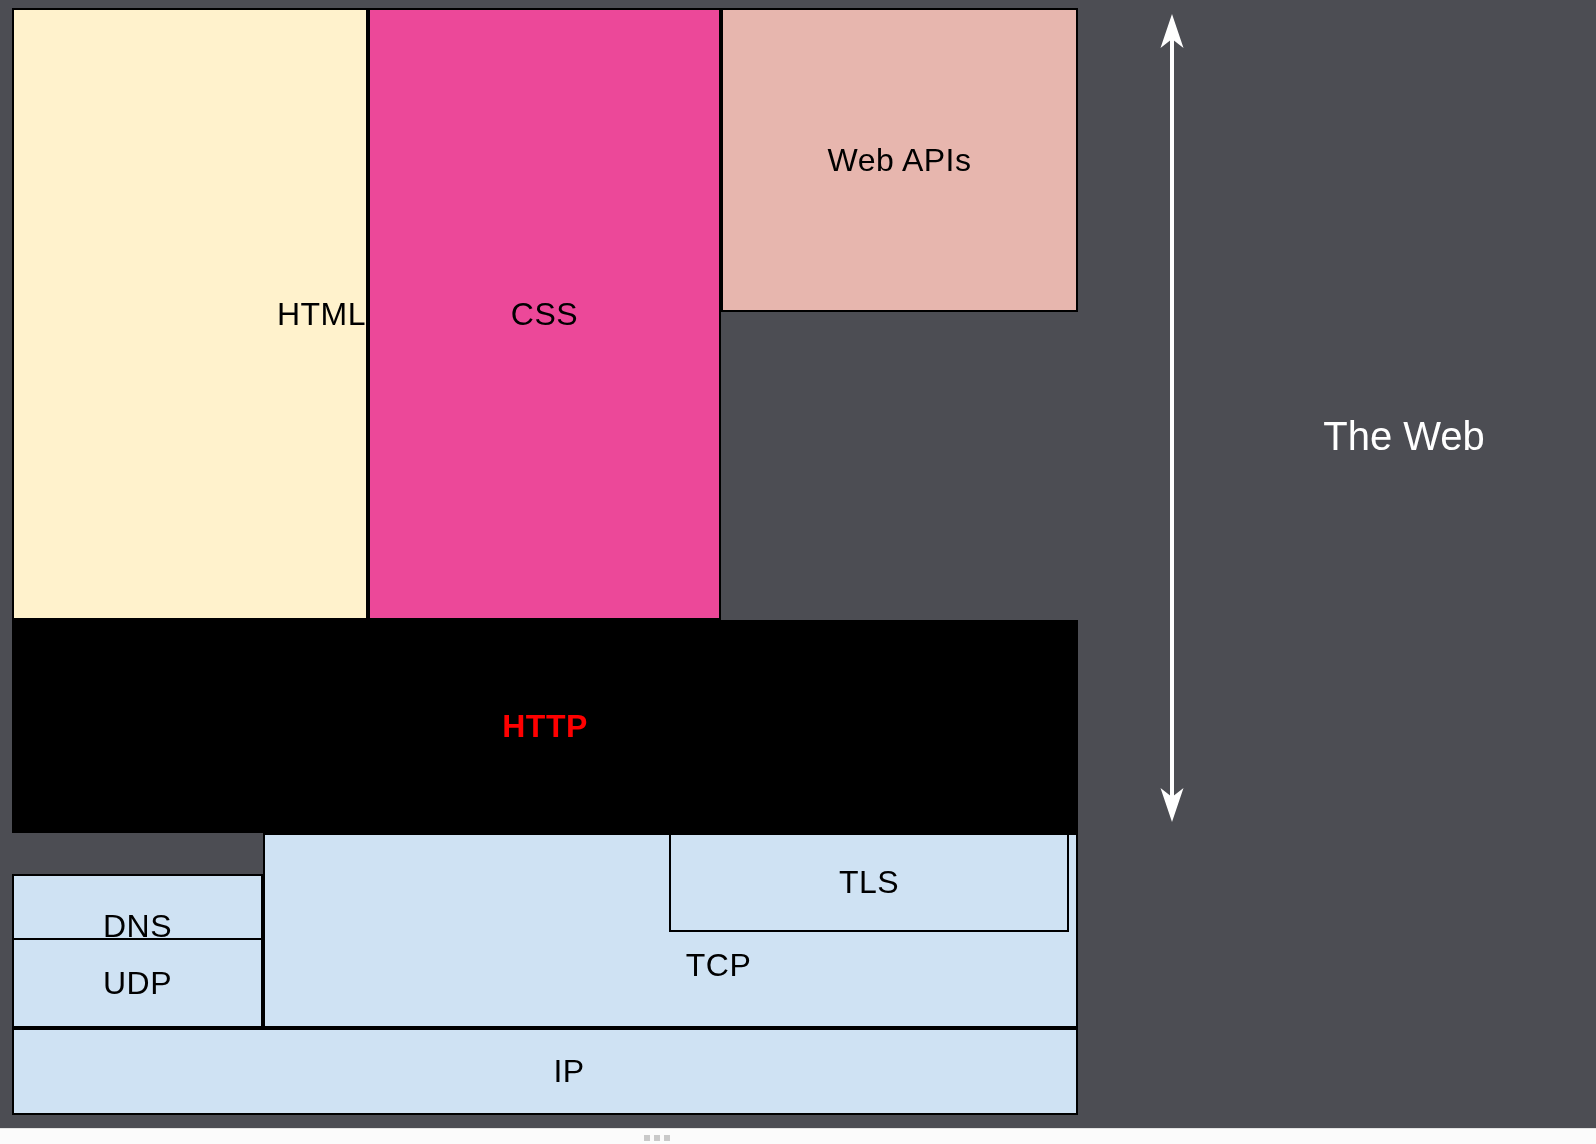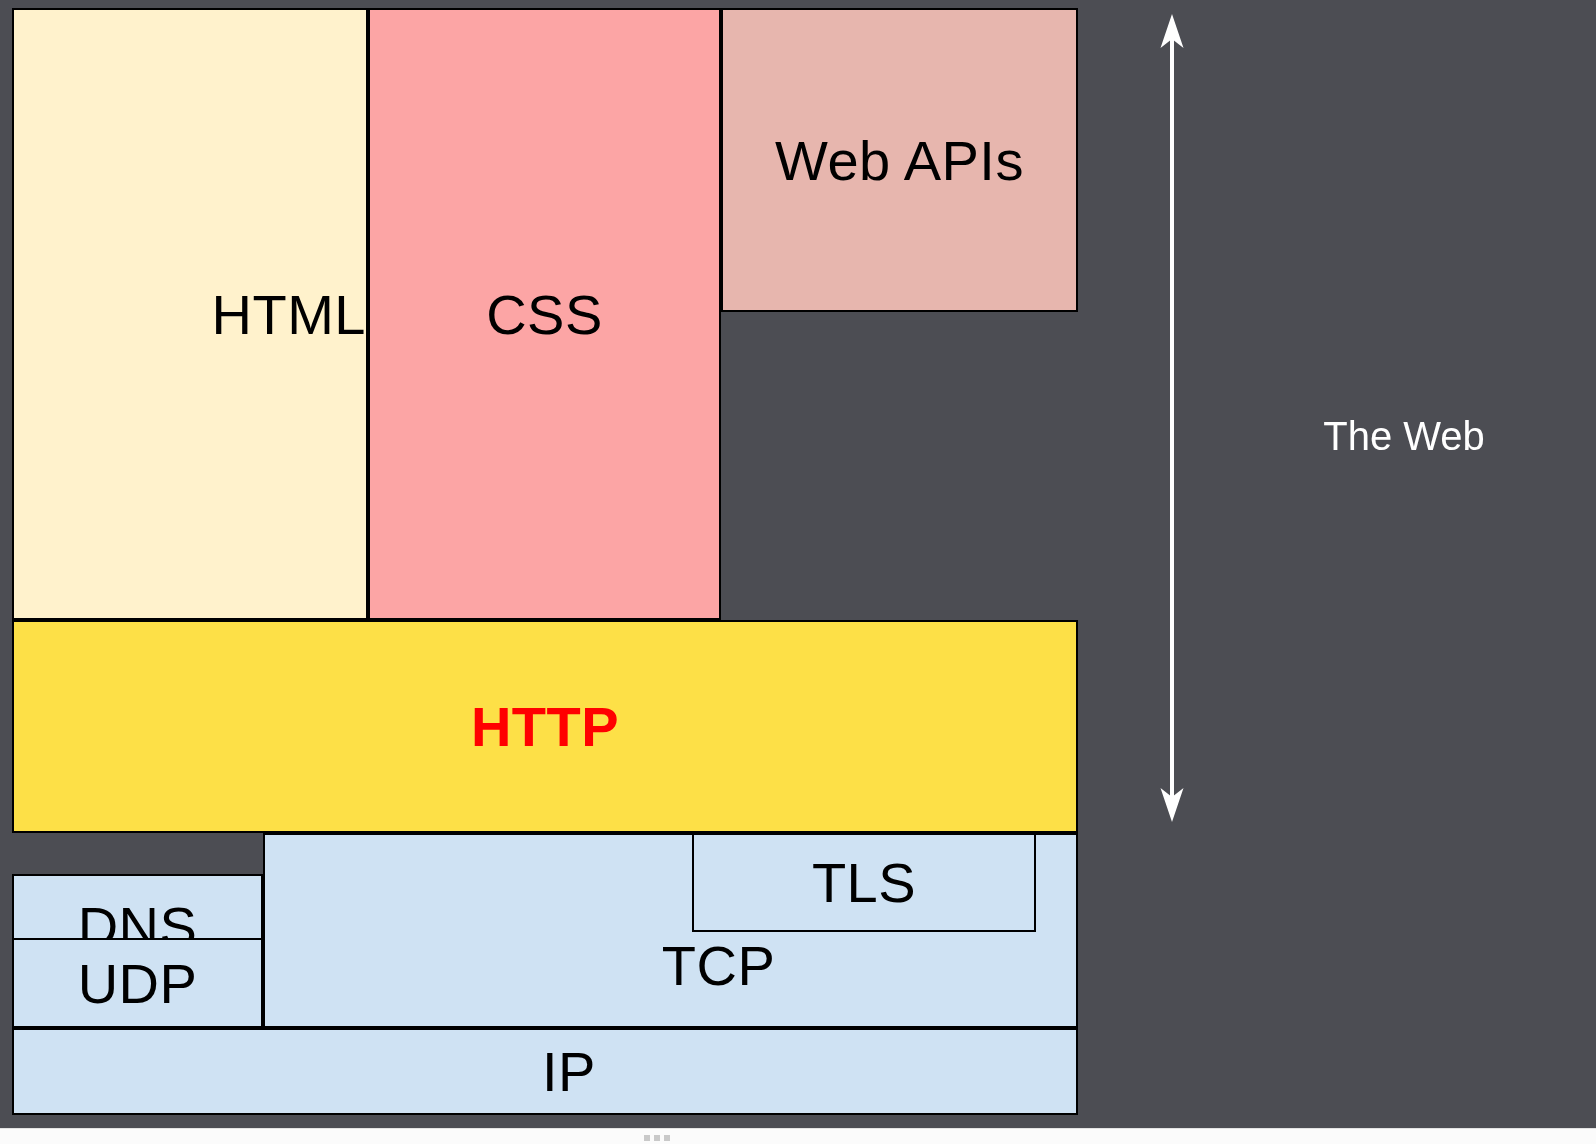--- a/index.html
+++ b/index.html
@@ -11,21 +11,21 @@
   .stage{
     position:relative;width:1596px;height:1128px;
     background:#4C4D53;
   }
   .box{
     position:absolute;box-sizing:border-box;
     border:2px solid #000;
     display:flex;align-items:center;justify-content:center;
   }
   .lbl{
-    font-size:56px;color:#000;letter-spacing:0.5px;white-space:nowrap;
+    font-size:32px;color:#000;letter-spacing:0.5px;white-space:nowrap;
   }
   .http-lbl{color:#FF0000;font-weight:bold;}
   .tcp-lbl{
     position:absolute;left:50%;top:130px;transform:translate(-50%,-50%);margin-left:48px;
   }
   .web-label{
     position:absolute;left:1404px;top:436px;transform:translate(-50%,-50%);
     color:#FFFFFF;font-size:40px;white-space:nowrap;
   }
   .arrow-svg{position:absolute;left:1150px;top:10px;}
@@ -38,38 +38,38 @@
 </style>
 </head>
 <body>
 
 <div class="stage" style="background: rgb(76, 77, 83);">
 
   <div class="box" style="left: 12px; top: 8px; width: 356px; height: 612px; background: rgb(255, 242, 204); justify-content: flex-end;">
     <span class="lbl">HTML</span>
   </div>
 
-  <div class="box" style="left: 368px; top: 8px; width: 353px; height: 612px; background: #fca5a5;">
+  <div class="box" style="left: 368px; top: 8px; width: 353px; height: 612px; background: #ec4899;">
     <span class="lbl">CSS</span>
   </div>
 
   <div class="box" style="left: 721px; top: 8px; width: 357px; height: 304px; background: rgb(231, 182, 174);">
     <span class="lbl">Web APIs</span>
   </div>
 
 
-  <div class="box" style="left: 12px; top: 620px; width: 1066px; height: 213px; background: #fde047;">
+  <div class="box" style="left: 12px; top: 620px; width: 1066px; height: 213px; background: #000000;">
     <span class="lbl http-lbl">HTTP</span>
   </div>
 
   <div class="box" style="left: 263px; top: 833px; width: 815px; height: 195px; background: rgb(207, 226, 243);">
     <span class="lbl tcp-lbl">TCP</span>
   </div>
 
-  <div class="box" style="left: 692px; top: 833px; width: 344px; height: 99px; background: rgb(207, 226, 243);">
+  <div class="box" style="left: 669px; top: 833px; width: 400px; height: 99px; background: rgb(207, 226, 243);">
     <span class="lbl">TLS</span>
   </div>
 
   <div class="box" style="left: 12px; top: 874px; width: 251px; height: 105px; background: rgb(207, 226, 243);">
     <span class="lbl">DNS</span>
   </div>
 
   <div class="box" style="left: 12px; top: 938px; width: 251px; height: 90px; background: rgb(207, 226, 243); align-items: center;">
     <span class="lbl">UDP</span>
   </div>

